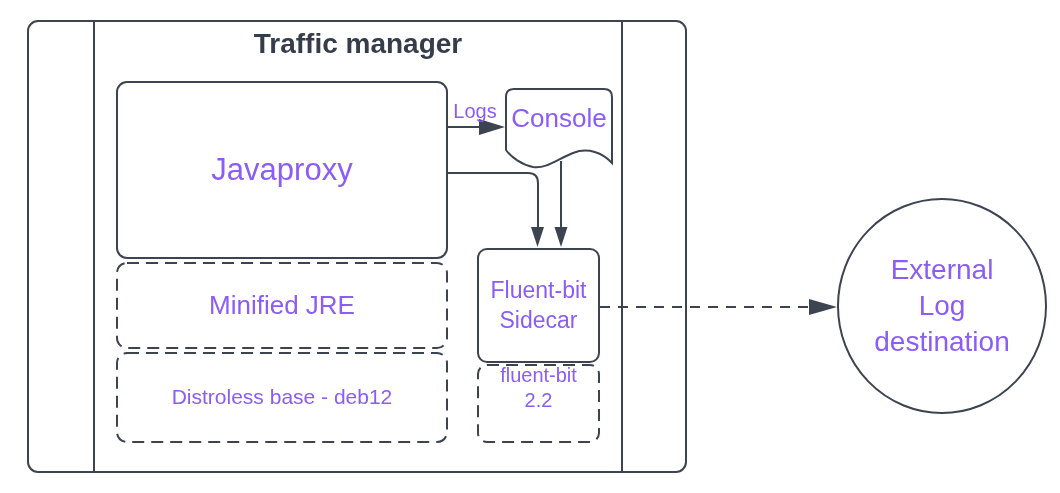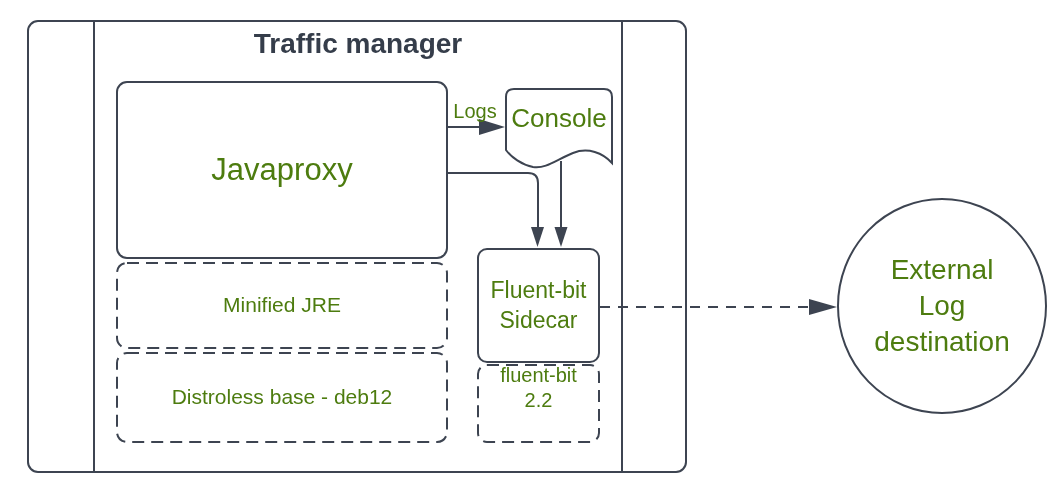--- a/index.html
+++ b/index.html
@@ -19,30 +19,30 @@
     position: absolute;
     left: 0;
     top: 0;
   }
   .label {
     position: absolute;
     display: flex;
     align-items: center;
     justify-content: center;
     text-align: center;
-    color: #4d7c0f;
+    color: #8b5cf6;
     line-height: 1.25;
   }
   .label-title {
     font-weight: bold;
     font-size: 28px;
     color: #353d4a;
   }
   .label-javaproxy   { font-size: 31px; }
-  .label-minified    { font-size: 21px; }
+  .label-minified    { font-size: 26px; }
   .label-distroless  { font-size: 21px; }
   .label-console     { font-size: 26px; }
   .label-sidecar     { font-size: 23px; line-height: 1.3; }
   .label-version     { font-size: 20px; line-height: 1.25; }
   .label-external    { font-size: 28px; line-height: 36px; }
   .label-logs        { font-size: 20px; }
   .label-verbose     { font-size: 19px; line-height: 22px; align-items: flex-start; }
 </style>
 </head>
 <body>

